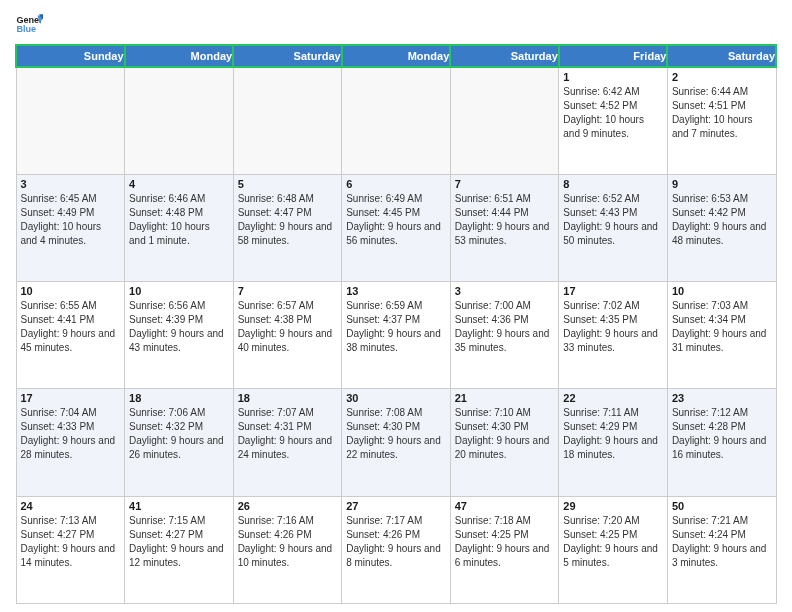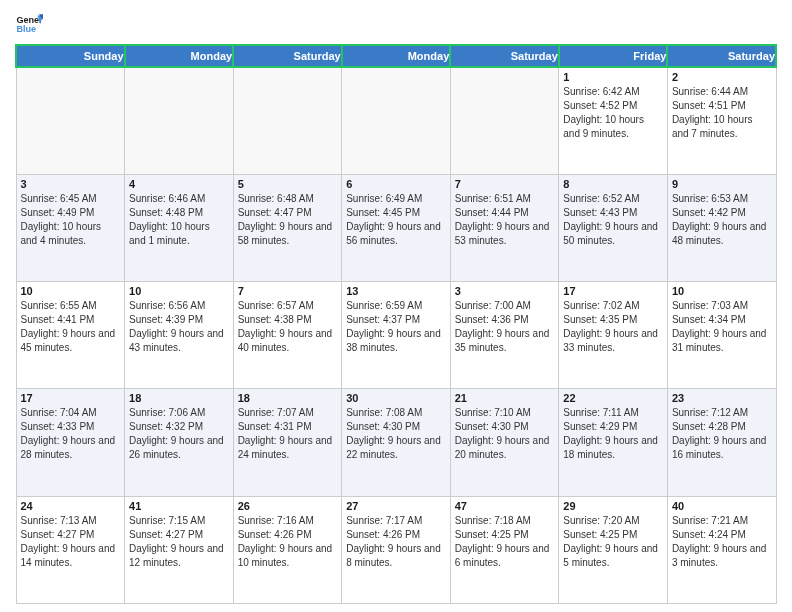--- a/index.html
+++ b/index.html
@@ -245,19 +245,19 @@
           </td>
           <td>
             <span class="day-num">47</span>
             <div class="day-info">Sunrise: 7:18 AM<br>Sunset: 4:25 PM<br>Daylight: 9 hours and 6 minutes.</div>
           </td>
           <td>
             <span class="day-num">29</span>
             <div class="day-info">Sunrise: 7:20 AM<br>Sunset: 4:25 PM<br>Daylight: 9 hours and 5 minutes.</div>
           </td>
           <td>
-            <span class="day-num">40</span>
+            <span class="day-num">50</span>
             <div class="day-info">Sunrise: 7:21 AM<br>Sunset: 4:24 PM<br>Daylight: 9 hours and 3 minutes.</div>
           </td>
         </tr>
       </tbody>
   </table>
 </div>
 
 </body></html>

